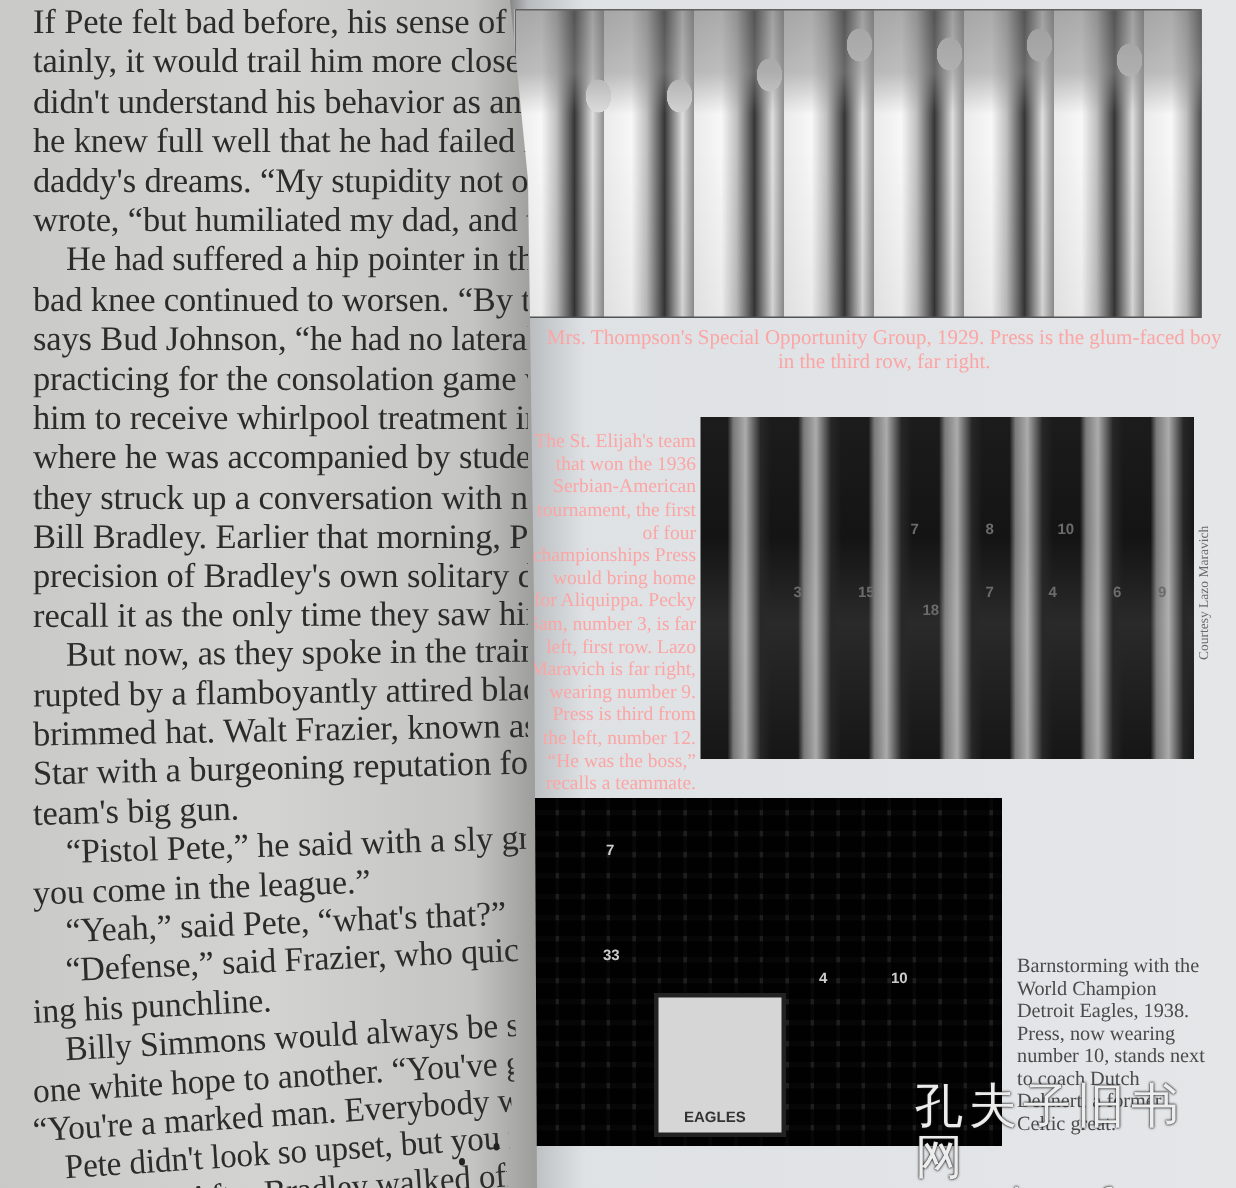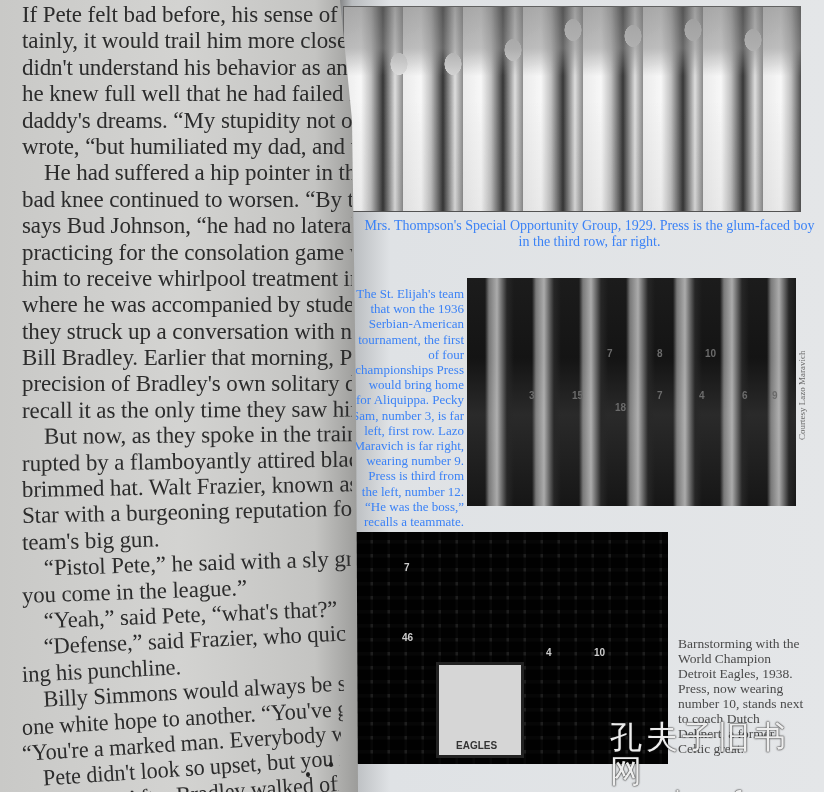--- a/index.html
+++ b/index.html
@@ -76,21 +76,21 @@
     .photo-label {
       position: absolute; left: 0; bottom: 0; font-size: 1px; color: transparent;
     }
     .jersey {
       position: absolute; font-family: "Liberation Sans", sans-serif; font-size: 10px;
       color: #6b6b6b; font-weight: bold;
     }
 
     
     .caption {
-      position: absolute; color: #3b82f6; font-size: 14px; line-height: 15.5px;
+      position: absolute; color: #fca5a5; font-size: 14px; line-height: 15.5px;
     }
     .caption-class { left: 362px; top: 218px; width: 455px; text-align: center; }
     .caption-team { left: 352px; top: 286px; width: 112px; text-align: right; font-size: 13px; line-height: 15.2px; }
     .caption-eagles { left: 678px; top: 636px; width: 130px; font-size: 13.5px; line-height: 15px; color: #4a4a4a; }
     .credit {
       position: absolute; left: 797px; top: 440px; width: 120px;
       transform: rotate(-90deg); transform-origin: left top;
       font-size: 9px; color: #6a6a6a; white-space: nowrap;
     }
     .watermark {
@@ -124,21 +124,21 @@
   <span class="jersey" style="left:275px;top:112px">6</span>
   <span class="jersey" style="left:305px;top:112px">9</span>
   <span class="jersey" style="left:140px;top:70px">7</span>
   <span class="jersey" style="left:190px;top:70px">8</span>
   <span class="jersey" style="left:238px;top:70px">10</span>
 </div>
 <div class="credit">Courtesy Lazo Maravich</div>
 
 <div class="photo photo-eagles">
   <span class="jersey" style="left:48px;top:30px;color:#ccc">7</span>
-  <span class="jersey" style="left:46px;top:100px;color:#ccc">46</span>
+  <span class="jersey" style="left:46px;top:100px;color:#ccc">33</span>
   <span class="jersey" style="left:190px;top:115px;color:#ccc">4</span>
   <span class="jersey" style="left:238px;top:115px;color:#ccc">10</span>
   <span class="jersey" style="left:100px;top:208px;color:#333;z-index:2">EAGLES</span>
 </div>
 <div class="caption caption-eagles">Barnstorming with the World Champion Detroit Eagles, 1938. Press, now wearing number 10, stands next to coach Dutch Dehnert, a former Celtic great.</div>
 
 <div class="left-page">
   <div class="left-text" id="left-text">
       <div class="line" style="transform: scaleX(1) rotate(0deg);">If Pete felt bad before, his sense of guilt was now</div>
       <div class="line" style="transform: scaleX(1) rotate(0deg);">tainly, it would trail him more closely than Mo</div>

